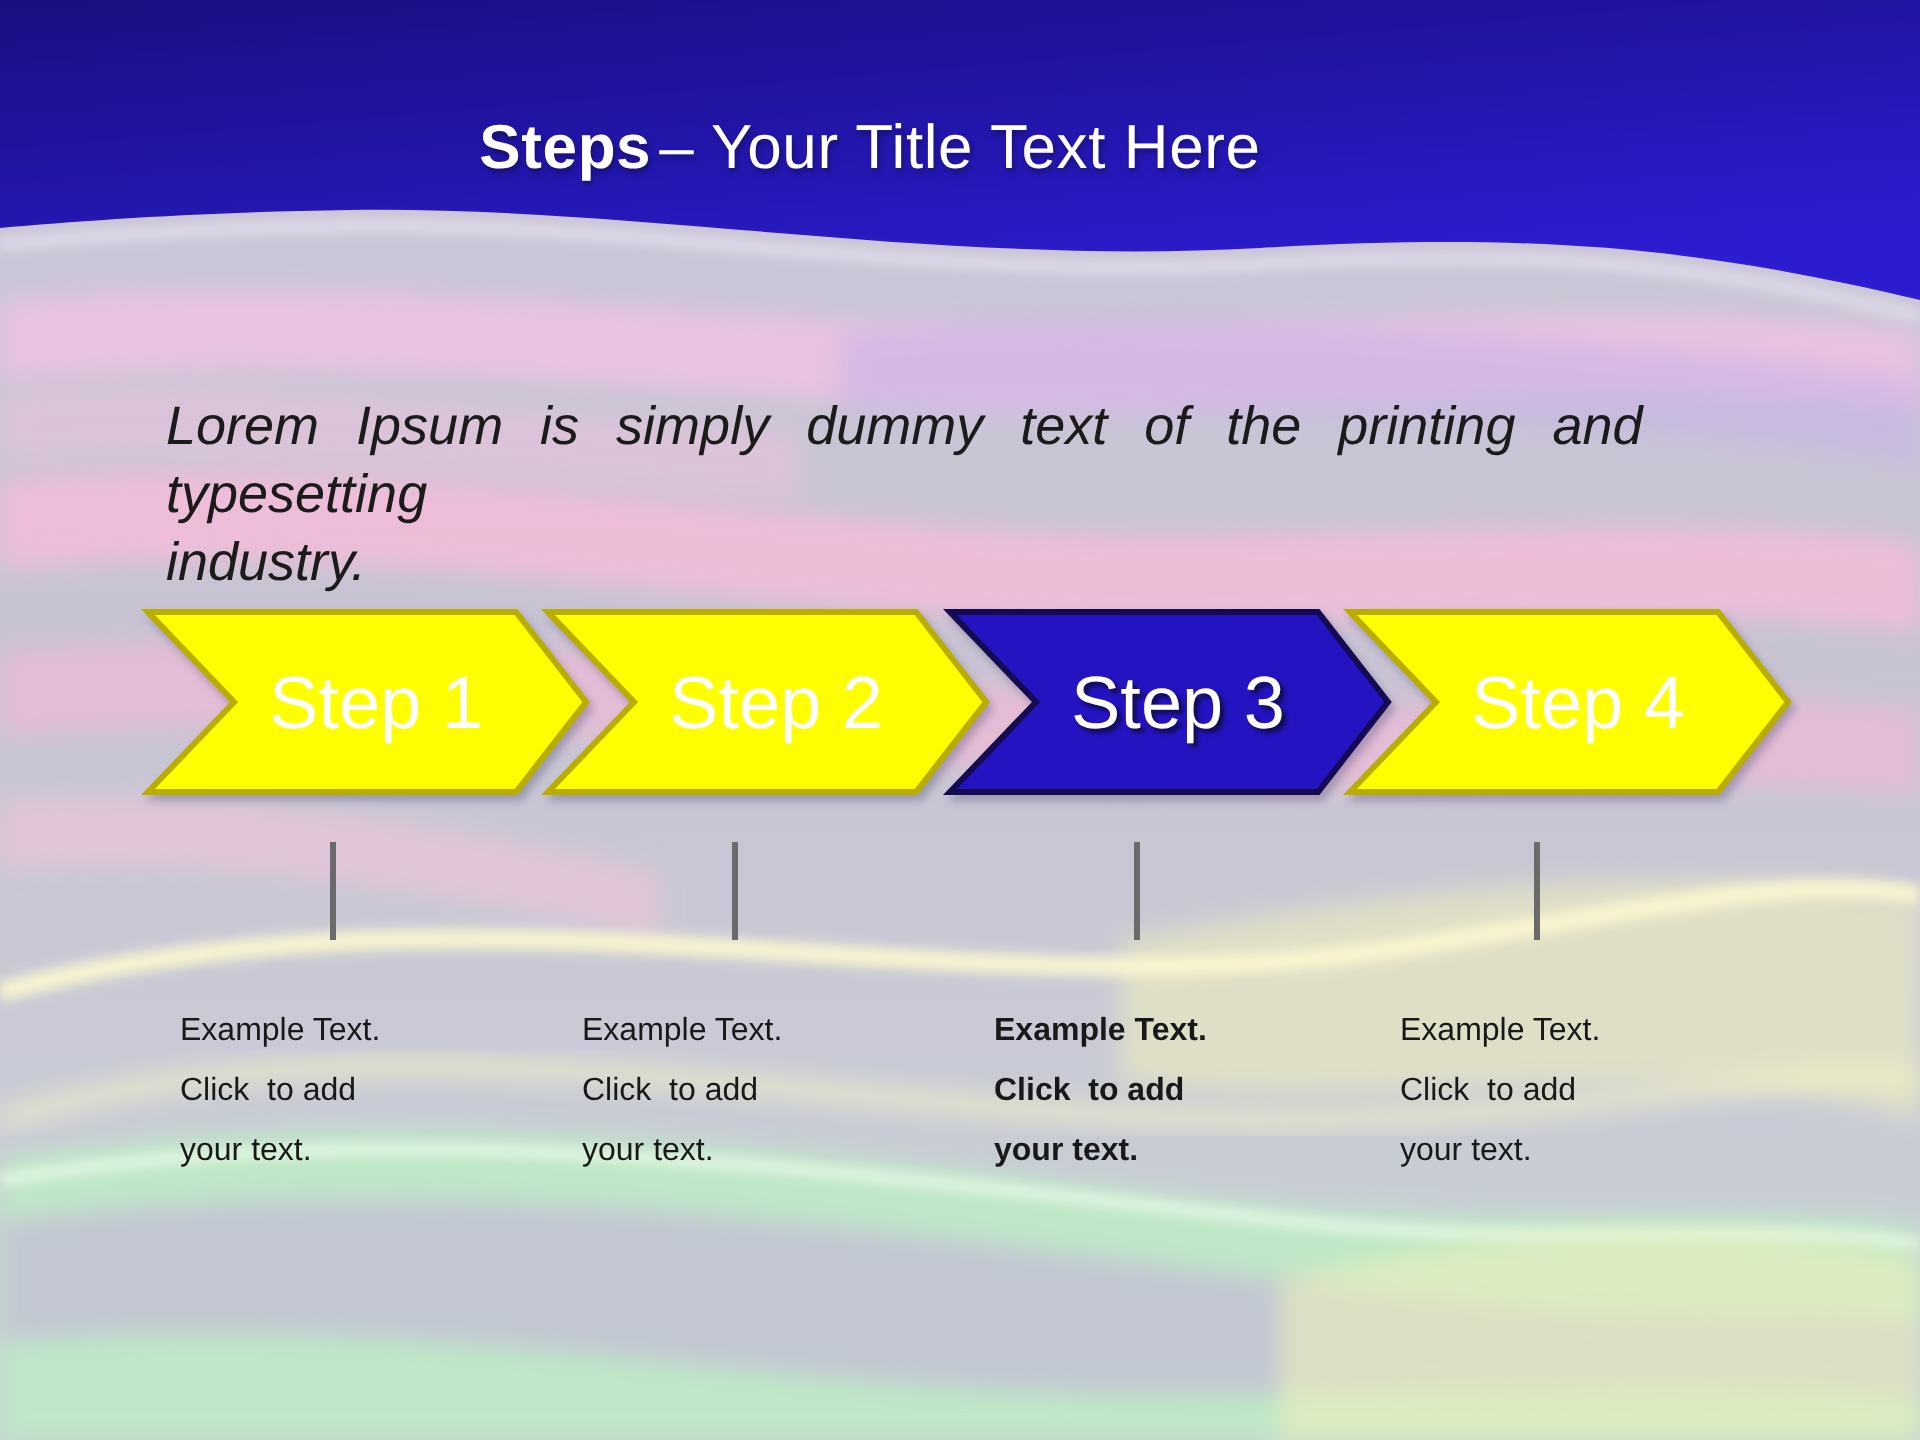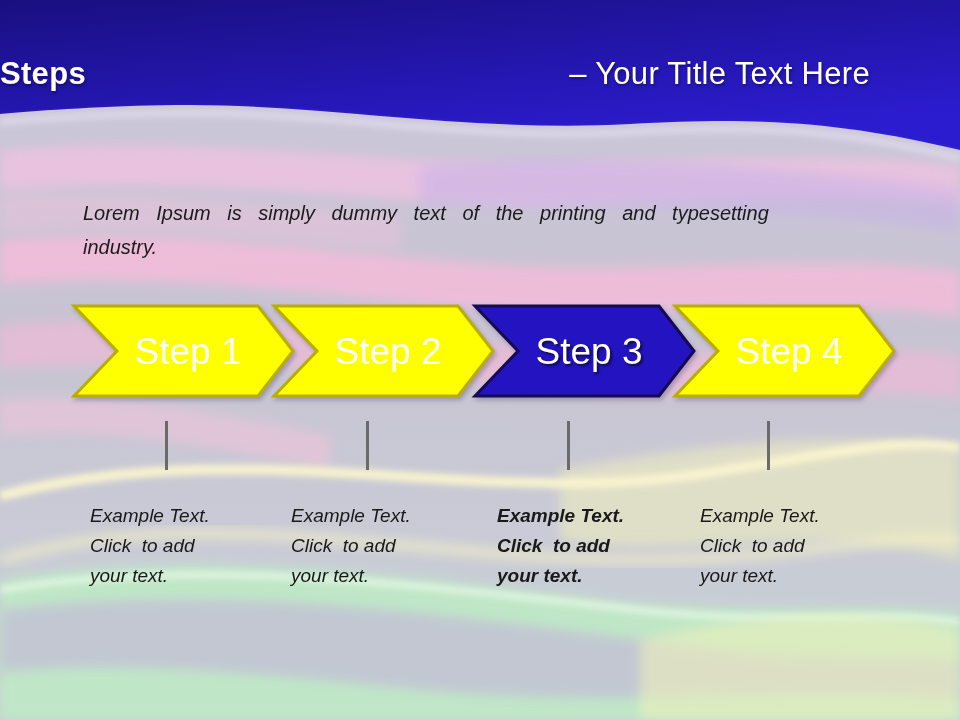--- a/index.html
+++ b/index.html
@@ -3,45 +3,45 @@
 <meta charset="utf-8">
 <style>
   html,body{margin:0;padding:0;background:#222;}
   .slide{
     position:relative;width:960px;height:720px;overflow:hidden;
     font-family:"Liberation Sans",sans-serif;
   }
   .bg{position:absolute;inset:0;width:960px;height:720px;display:block;}
   .title{
     position:absolute;left:0;top:50px;width:870px;height:48px;
-    display:flex;align-items:center;justify-content:space-between;
+    display:flex;align-items:center;justify-content:center;
     color:#ffffff;font-size:31px;letter-spacing:.3px;
     text-shadow:1px 2px 3px rgba(0,0,0,.35);
   }
   .title .emph{font-weight:bold;}
   .title .rest{margin-left:4px;font-weight:normal;}
   .intro{
     position:absolute;left:83px;top:196px;width:815px;
-    font-style:italic;font-size:20px;line-height:34px;
+    font-style:italic;font-size:27px;line-height:34px;
     color:#1b1b1b;word-spacing:11px;white-space:pre-line;
   }
   .steps-svg{position:absolute;left:0;top:298px;width:960px;height:112px;overflow:visible;}
   .steps-svg g{filter:drop-shadow(2px 3px 2px rgba(70,70,110,.35));}
   .step-label{
     font-family:"Liberation Sans",sans-serif;font-size:37px;fill:#ffffff;
   }
   .step-label.active{filter:drop-shadow(2px 2px 1px rgba(10,10,40,.75));}
   .connector{
     position:absolute;top:421px;width:3px;height:49px;background:#6a6a6a;
   }
   .connector.c1{left:165px;} .connector.c2{left:366px;}
   .connector.c3{left:567px;} .connector.c4{left:767px;}
   .desc{
     position:absolute;top:501px;width:180px;
-    font-style:italic;font-size:19px;line-height:30px;color:#191919;
+    font-size:16px;line-height:30px;color:#191919;
     white-space:pre-wrap;
   }
   .desc.d1{left:90px;} .desc.d2{left:291px;}
   .desc.d3{left:497px;font-weight:bold;} .desc.d4{left:700px;}
 </style>
 </head>
 <body>
 
 <div class="slide">
 

